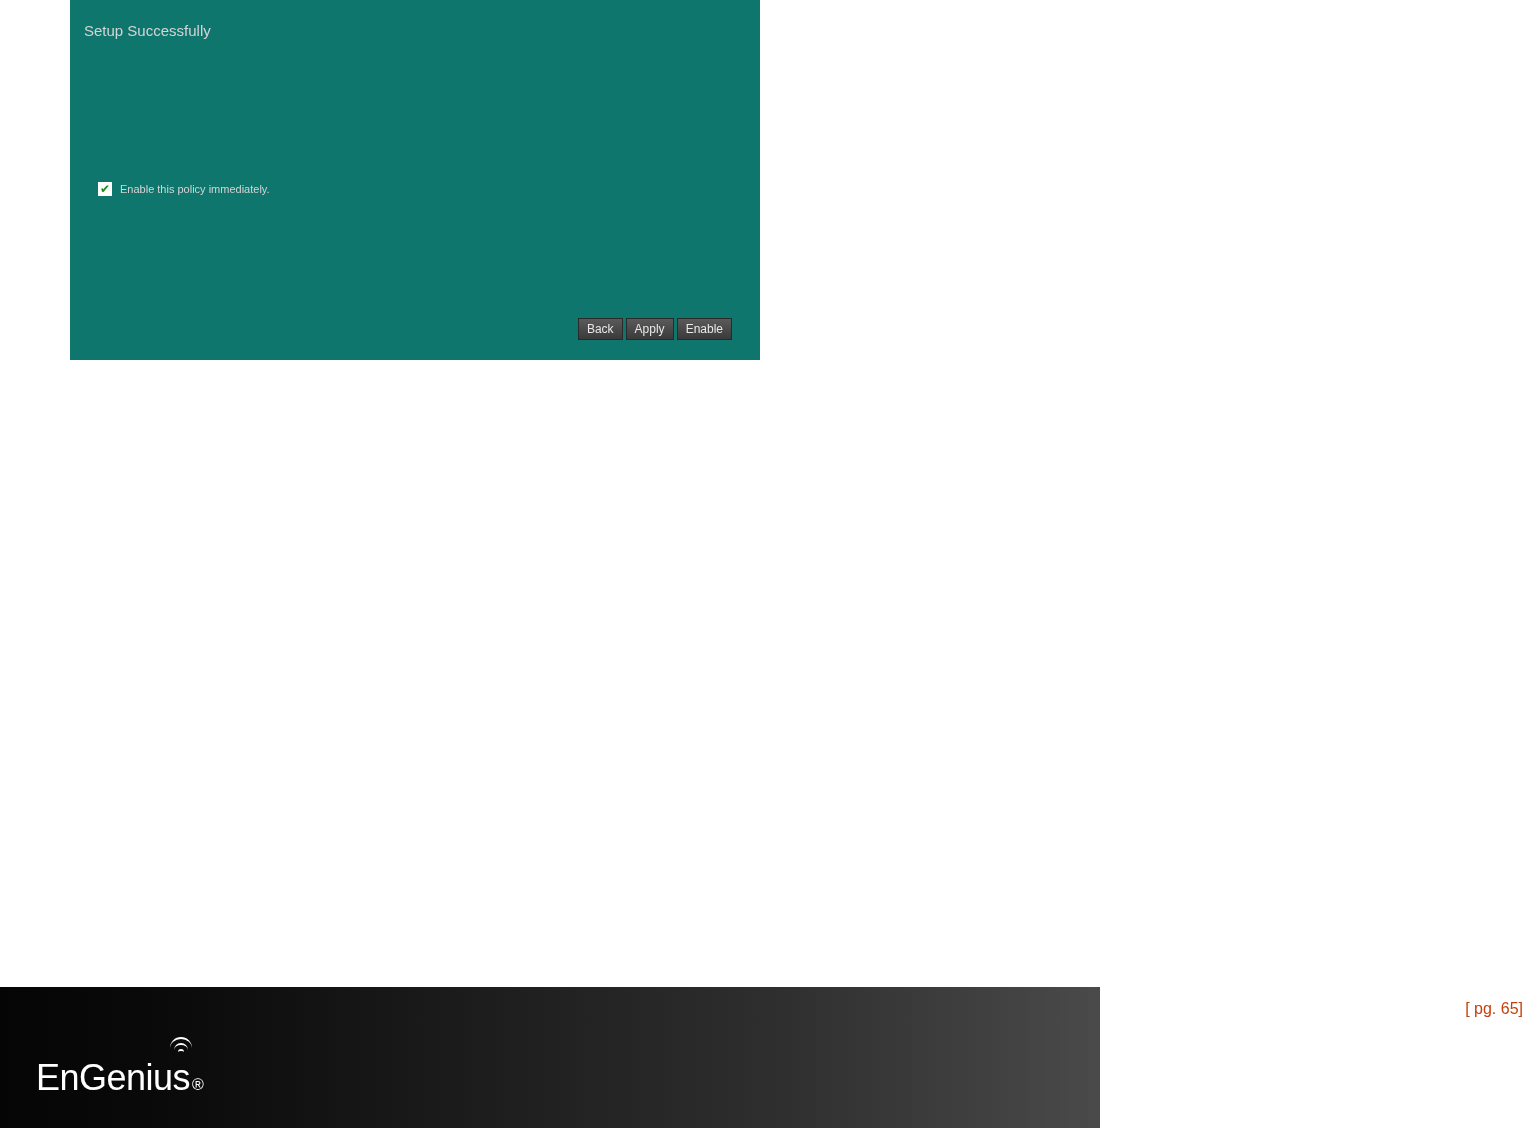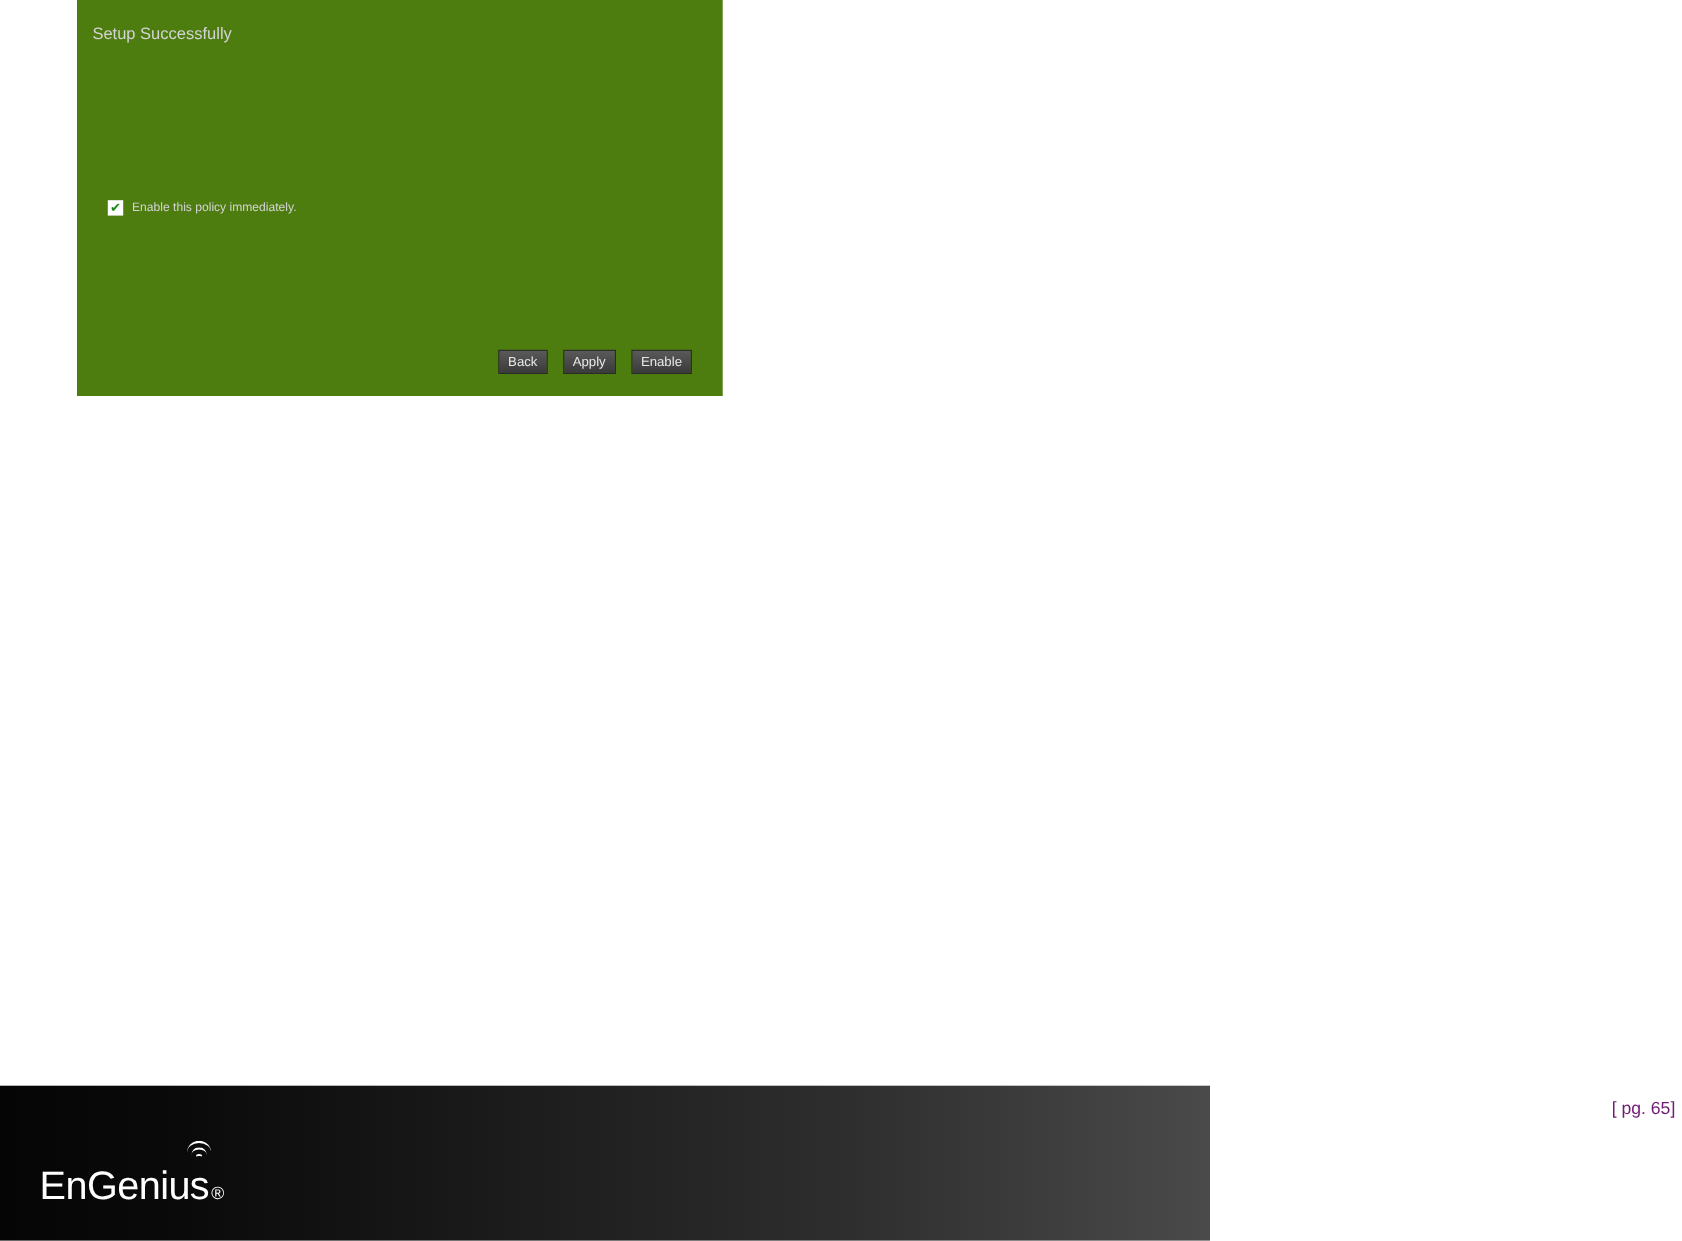--- a/index.html
+++ b/index.html
@@ -20,23 +20,23 @@
     .intro-text {
       font-size: 18px;
       line-height: 1.5;
       color: #000;
       margin-bottom: 28px;
     }
     .intro-text strong {
       font-weight: bold;
     }
     .screenshot-panel {
-      width: 587px;
+      width: 690px;
       height: 360px;
-      background: #4d7c0f;
+      background: #0f766e;
       position: relative;
     }
     .setup-title {
       position: absolute;
       top: 22px;
       left: 14px;
       color: #d4d4d4;
       font-size: 15px;
       font-weight: normal;
     }
@@ -61,37 +61,37 @@
     }
     .checkbox-label {
       color: #d4d4d4;
       font-size: 11px;
     }
     .button-row {
       position: absolute;
       bottom: 20px;
       right: 28px;
       display: flex;
-      gap: 14px;
+      gap: 3px;
     }
     .panel-button {
       background: linear-gradient(to bottom, #5a5a5a, #3a3a3a);
       border: 1px solid #2a2a2a;
       color: #e8e8e8;
       font-size: 12px;
       padding: 3px 8px;
       cursor: pointer;
       font-family: Arial, sans-serif;
     }
     .page-number {
       position: absolute;
       right: 6px;
       top: 1000px;
       font-size: 16px;
-      color: #701a75;
+      color: #c2410c;
     }
     .footer-bar {
       position: absolute;
       bottom: 0;
       left: 0;
       width: 1100px;
       height: 141px;
       background: linear-gradient(to right, #050505 0%, #0a0a0a 15%, #2e2e2e 70%, #4a4a4a 100%);
       display: flex;
       align-items: center;

